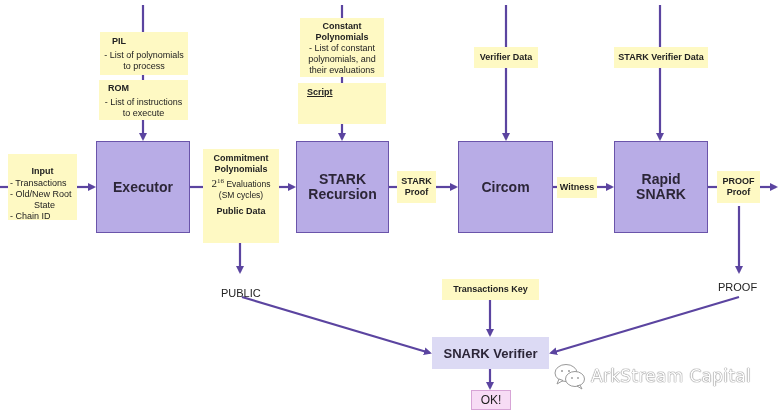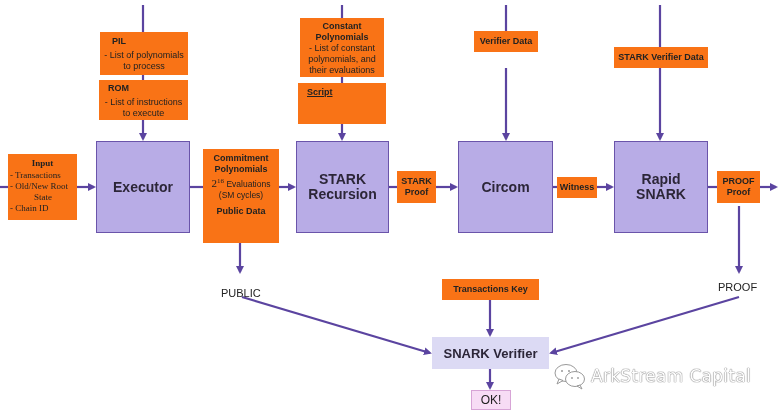--- a/index.html
+++ b/index.html
@@ -1,19 +1,19 @@
 <!DOCTYPE html>
 <html><head>
 <meta charset="utf-8">
 <style>
   html, body { margin: 0; padding: 0; background: #ffffff; }
   body { width: 778px; height: 412px; position: relative; overflow: hidden;
          font-family: "Liberation Sans", sans-serif; color: #222; }
   svg.wires { position: absolute; left: 0; top: 0; width: 778px; height: 412px; }
-  .lbl { position: absolute; background: #f97316; text-align: center;
+  .lbl { position: absolute; background: #fef9c3; text-align: center;
          font-size: 9px; line-height: 11px; color: #222; box-sizing: border-box; }
   .lbl .t { font-weight: bold; display: block; }
   .lbl .b { display: block; }
   .proc { position: absolute; background: #b8ace6; border: 1.5px solid #6a54aa;
           box-sizing: border-box; display: flex; align-items: center; justify-content: center;
           text-align: center; font-weight: bold; font-size: 14px; line-height: 15px; color: #2c2638; }
   .plain { position: absolute; font-size: 11px; color: #222; }
   .verifier { position: absolute; background: #dcdaf4; font-weight: bold; font-size: 13px;
               display: flex; align-items: center; justify-content: center; color: #2c2638; }
   .ok { position: absolute; background: #f7dcf5; border: 1px solid #d7a4d6;
@@ -77,28 +77,28 @@
   <span class="t" style="padding-left:6px;margin-bottom:3px;">ROM</span>
   <span class="b" style="text-align:center;">- List of instructions to execute</span>
 </div>
 <div class="lbl" style="left:300px;top:18px;width:84px;height:59px;padding:3px 2px 0 2px;">
   <span class="t" style="padding:0 10px;">Constant Polynomials</span>
   <span class="b">- List of constant polynomials, and their evaluations</span>
 </div>
 <div class="lbl" style="left:298px;top:83px;width:88px;height:41px;padding:4px 2px 0 2px;text-align:left;">
   <span class="t" style="padding-left:7px;text-decoration:underline;">Script</span>
 </div>
-<div class="lbl" style="left:474px;top:31px;width:64px;height:21px;padding-top:5px;">
+<div class="lbl" style="left:474px;top:47px;width:64px;height:21px;padding-top:5px;">
   <span class="t">Verifier Data</span>
 </div>
 <div class="lbl" style="left:614px;top:47px;width:94px;height:21px;padding-top:5px;">
   <span class="t">STARK Verifier Data</span>
 </div>
 
-<div class="lbl" style="left:8px;top:154px;width:69px;height:66px;padding:4px 2px 0 2px;text-align:left;font-family:Liberation Serif, serif;">
+<div class="lbl" style="left:8px;top:154px;width:69px;height:66px;padding:12px 2px 0 2px;text-align:left;">
   <span class="t" style="text-align:center;margin-bottom:1px;">Input</span>
   <span class="b">- Transactions</span>
   <span class="b">- Old/New Root</span>
   <span class="b" style="padding-left:24px;">State</span>
   <span class="b">- Chain ID</span>
 </div>
 
 <div class="proc" style="left:96px;top:141px;width:94px;height:92px;">
   <span>Executor</span>
 </div>

